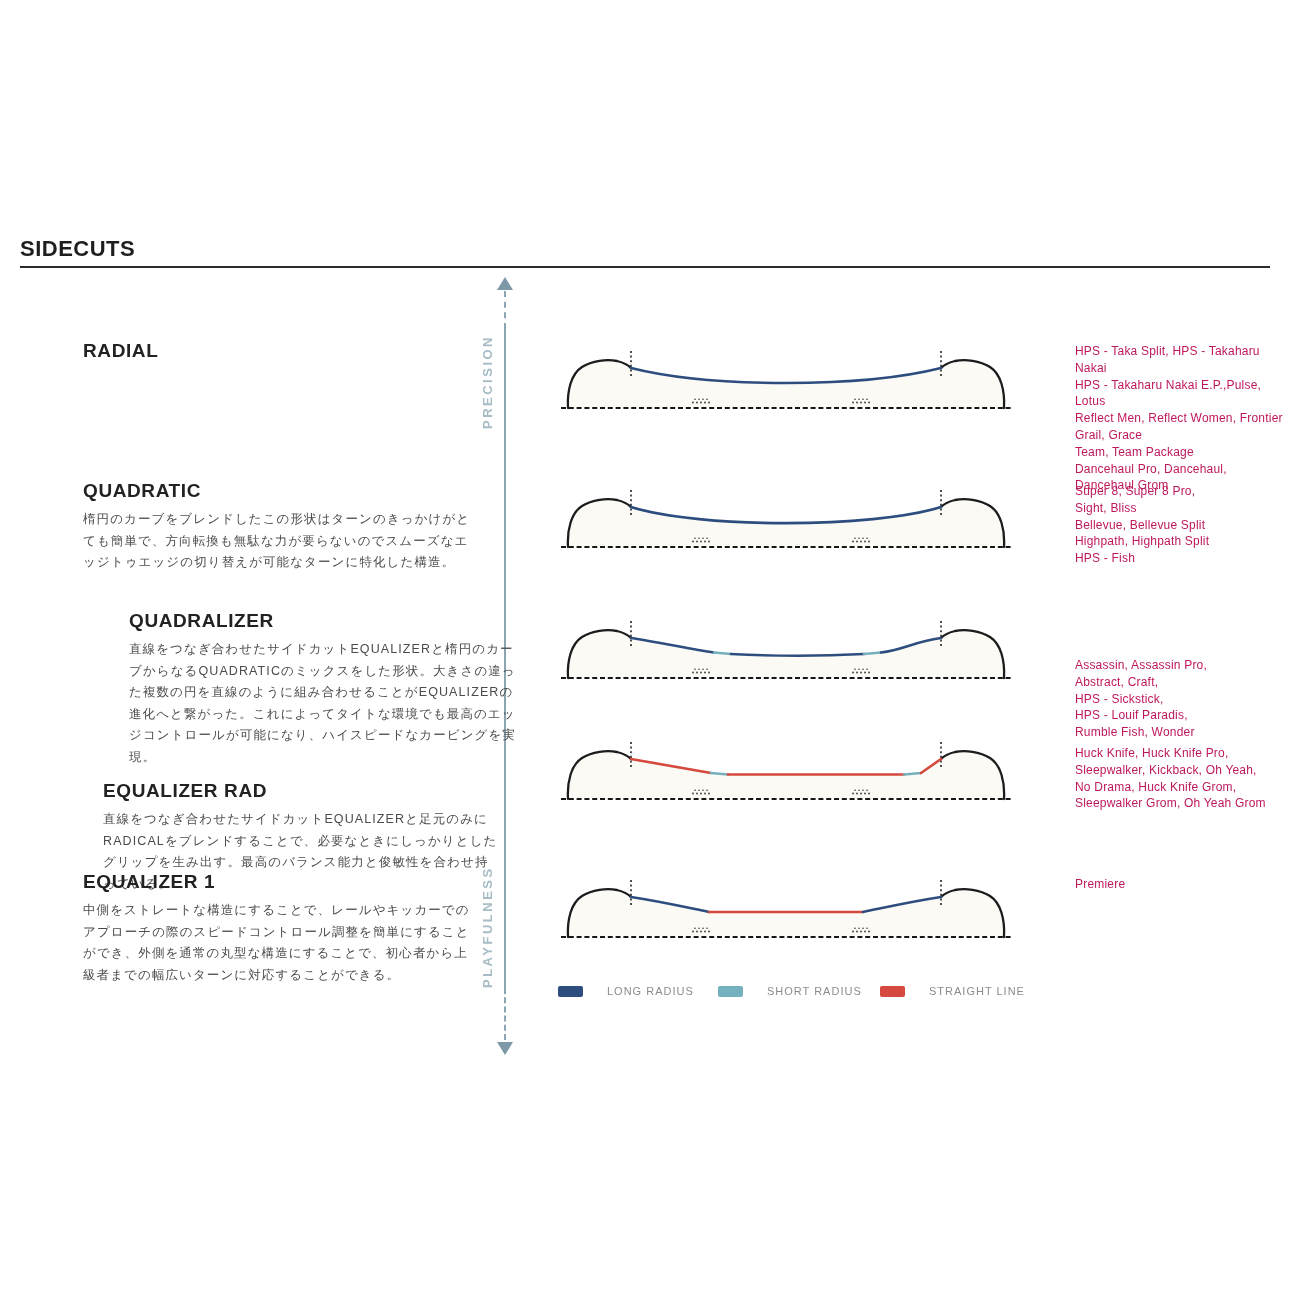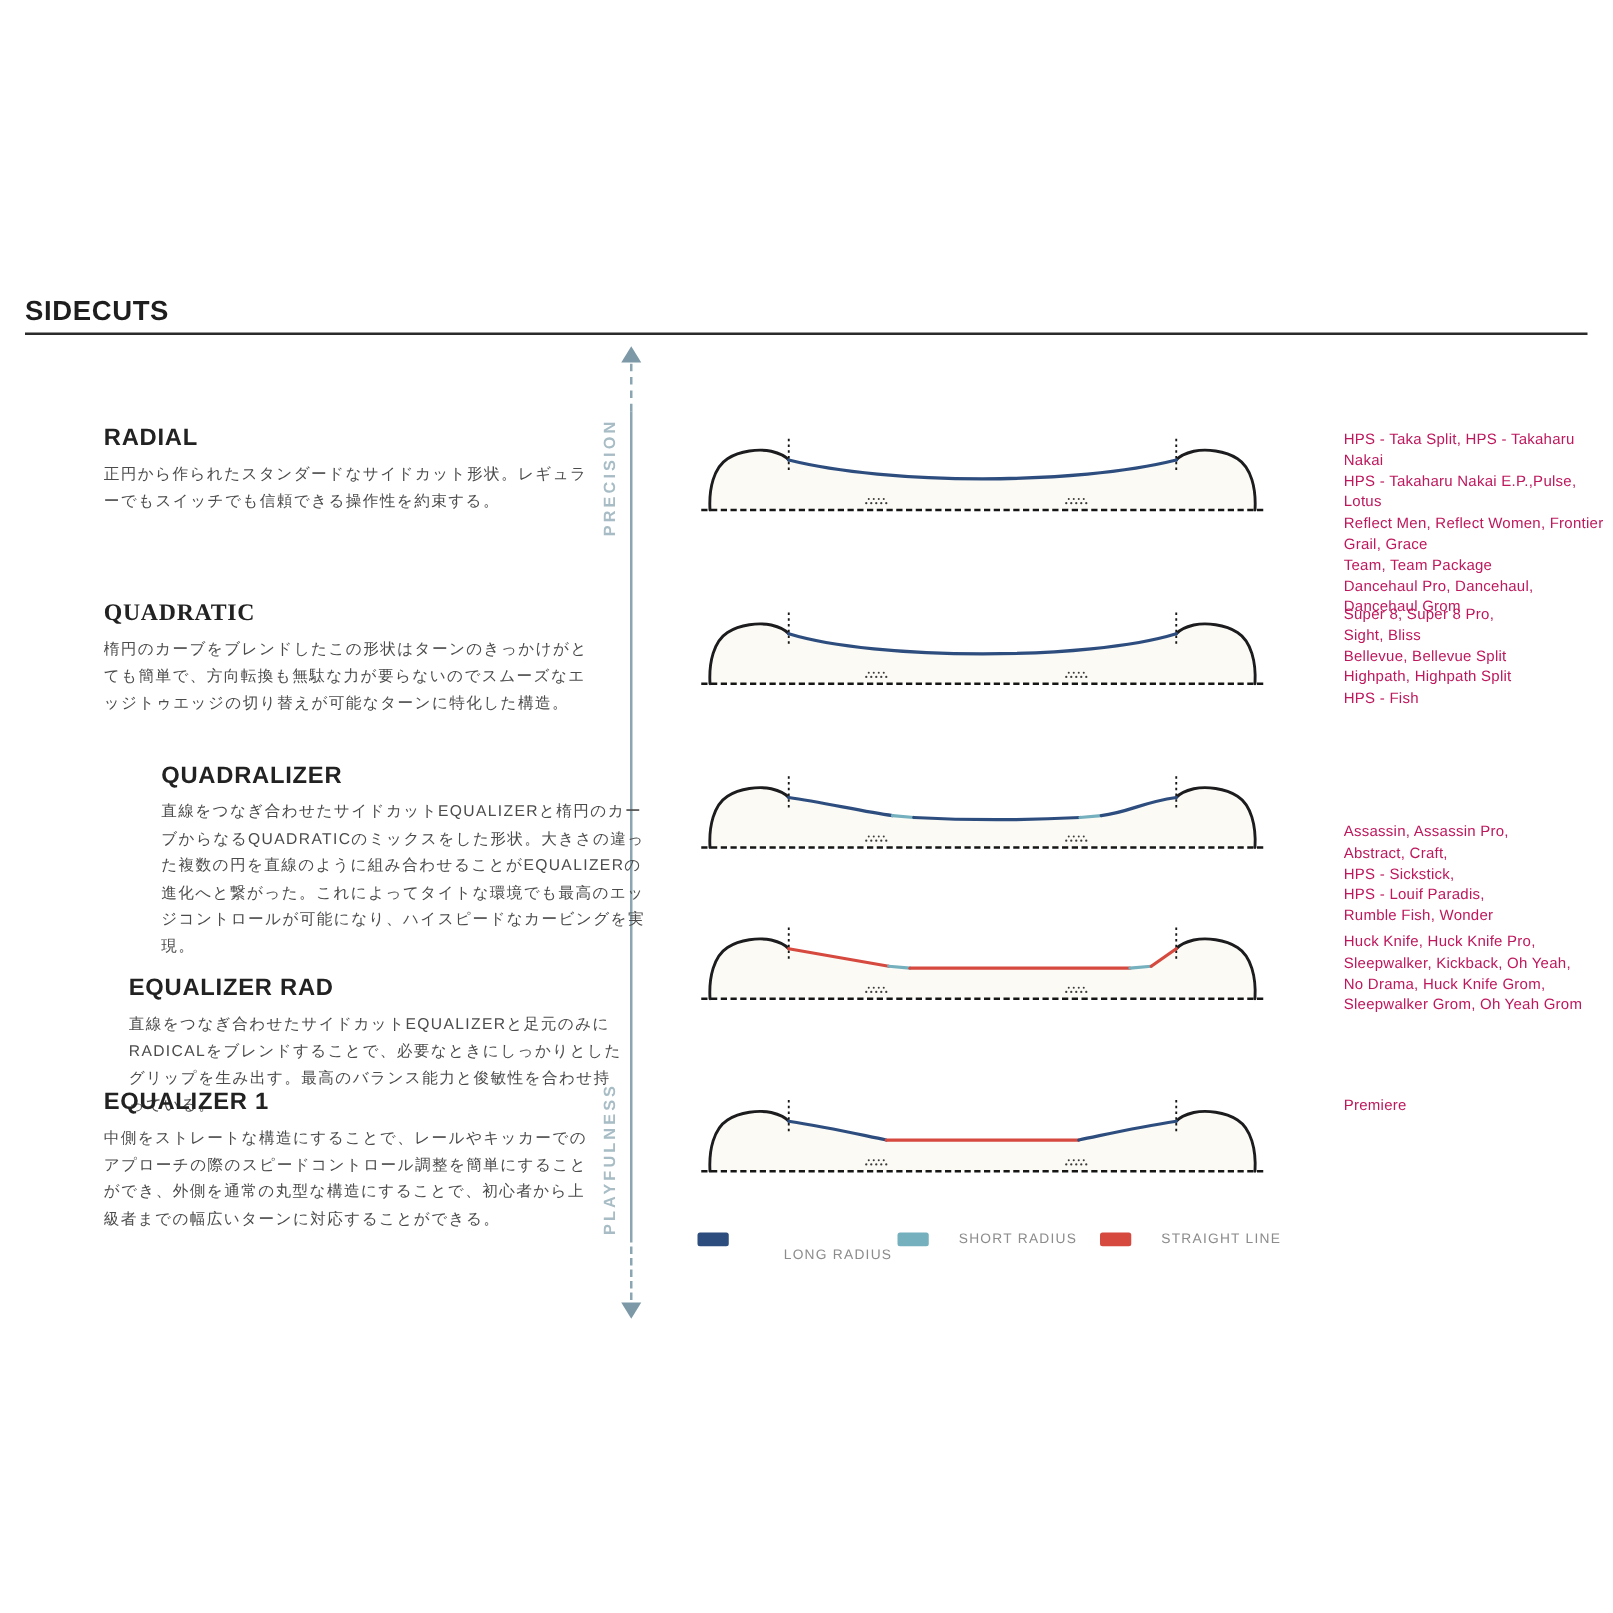--- a/index.html
+++ b/index.html
@@ -45,21 +45,20 @@
   <div class="axis-arrow-up"></div>
   <div class="axis-line-dashed" style="top:291px; height:38px;"></div>
   <div class="axis-line-solid" style="top:329px; height:659px;"></div>
   <div class="axis-line-dashed" style="top:988px; height:52px;"></div>
   <div class="axis-arrow-down"></div>
   <div class="axis-label" style="top:333px; height:96px;">PRECISION</div>
   <div class="axis-label" style="top:872px; height:116px;">PLAYFULNESS</div>
 
   <div class="section-text" style="top:340px;">
     <div class="section-heading">RADIAL</div>
-    <div class="section-desc">正円から作られたスタンダードなサイドカット形状。レギュラーでもスイッチでも信頼できる操作性を約束する。</div>
   </div>
   <svg class="board-diagram" style="top:341px;" viewBox="0 0 450 75">
       <path d="M 7 67 C 6 50 10 33 21 26 C 31 19.5 46 18 56 20 C 62 21.5 67 23.5 70 27 C 150 47 300 47 380 27 C 383 23.5 388 21.5 394 20 C 404 18 419 19.5 429 26 C 440 33 444 50 443 67 Z" fill="#fbfaf5" stroke="none"></path>
       <path d="M 0 67 L 450 67" fill="none" stroke="#161616" stroke-width="2" stroke-dasharray="5 2.8" stroke-linecap="butt"></path>
       <path d="M 7 67 C 6 50 10 33 21 26 C 31 19.5 46 18 56 20 C 62 21.5 67 23.5 70 27" fill="none" stroke="#1c1c1e" stroke-width="2.3" stroke-linecap="round"></path>
       <path d="M 380 27 C 383 23.5 388 21.5 394 20 C 404 18 419 19.5 429 26 C 440 33 444 50 443 67" fill="none" stroke="#1c1c1e" stroke-width="2.3" stroke-linecap="round"></path>
       <path d="M 70 10 L 70 36" fill="none" stroke="#161616" stroke-width="1.5" stroke-dasharray="2 2.6" stroke-linecap="butt"></path>
       <path d="M 380 10 L 380 36" fill="none" stroke="#161616" stroke-width="1.5" stroke-dasharray="2 2.6" stroke-linecap="butt"></path>
       <circle cx="132" cy="61.5" r="0.9" fill="#3a3a3a"></circle>
       <circle cx="136" cy="61.5" r="0.9" fill="#3a3a3a"></circle>
@@ -82,21 +81,21 @@
       <path d="M 70 27 C 150 47 300 47 380 27" fill="none" stroke="#2e4d7f" stroke-width="2.6" stroke-linecap="round"></path>
     </svg>
   <div class="models" style="top:343px;">HPS - Taka Split, HPS - Takaharu Nakai
 HPS - Takaharu Nakai E.P.,Pulse, Lotus
 Reflect Men, Reflect Women, Frontier
 Grail, Grace
 Team, Team Package
 Dancehaul Pro, Dancehaul,
 Dancehaul Grom</div>
 
-  <div class="section-text" style="top:480px;font-family:Liberation Serif, serif;">
+  <div class="section-text" style="top:480px;">
     <div class="section-heading">QUADRATIC</div>
     <div class="section-desc">楕円のカーブをブレンドしたこの形状はターンのきっかけがとても簡単で、方向転換も無駄な力が要らないのでスムーズなエッジトゥエッジの切り替えが可能なターンに特化した構造。</div>
   </div>
   <svg class="board-diagram" style="top:480px;" viewBox="0 0 450 75">
       <path d="M 7 67 C 6 50 10 33 21 26 C 31 19.5 46 18 56 20 C 62 21.5 67 23.5 70 27 C 140 48.5 310 48.5 380 27 C 383 23.5 388 21.5 394 20 C 404 18 419 19.5 429 26 C 440 33 444 50 443 67 Z" fill="#fbfaf5" stroke="none"></path>
       <path d="M 0 67 L 450 67" fill="none" stroke="#161616" stroke-width="2" stroke-dasharray="5 2.8" stroke-linecap="butt"></path>
       <path d="M 7 67 C 6 50 10 33 21 26 C 31 19.5 46 18 56 20 C 62 21.5 67 23.5 70 27" fill="none" stroke="#1c1c1e" stroke-width="2.3" stroke-linecap="round"></path>
       <path d="M 380 27 C 383 23.5 388 21.5 394 20 C 404 18 419 19.5 429 26 C 440 33 444 50 443 67" fill="none" stroke="#1c1c1e" stroke-width="2.3" stroke-linecap="round"></path>
       <path d="M 70 10 L 70 36" fill="none" stroke="#161616" stroke-width="1.5" stroke-dasharray="2 2.6" stroke-linecap="butt"></path>
       <path d="M 380 10 L 380 36" fill="none" stroke="#161616" stroke-width="1.5" stroke-dasharray="2 2.6" stroke-linecap="butt"></path>
@@ -236,19 +235,19 @@
       <circle cx="298" cy="58.2" r="0.8" fill="#3a3a3a"></circle>
       <circle cx="302" cy="58.2" r="0.8" fill="#3a3a3a"></circle>
       <circle cx="306" cy="58.2" r="0.8" fill="#3a3a3a"></circle>
       <path d="M 70 27 C 103 32 128 38 148 42" fill="none" stroke="#2e4d7f" stroke-width="2.6" stroke-linecap="round"></path>
       <path d="M 148 42 L 302 42" fill="none" stroke="#d6493f" stroke-width="2.6" stroke-linecap="round"></path>
       <path d="M 302 42 C 322 38 347 32 380 27" fill="none" stroke="#2e4d7f" stroke-width="2.6" stroke-linecap="round"></path>
     </svg>
   <div class="models" style="top:876px;">Premiere</div>
 
   <div class="legend-swatch" style="left: 558px; background: rgb(46, 77, 127);"></div>
-  <div class="legend-label" style="left:627px;margin-top:13px;">LONG RADIUS</div>
+  <div class="legend-label" style="left:607px;">LONG RADIUS</div>
   <div class="legend-swatch" style="left: 718px; background: rgb(116, 176, 189);"></div>
   <div class="legend-label" style="left:767px;">SHORT RADIUS</div>
   <div class="legend-swatch" style="left: 880px; background: rgb(214, 73, 63);"></div>
   <div class="legend-label" style="left:929px;">STRAIGHT LINE</div>
 
 </div>
 
 </body></html>

